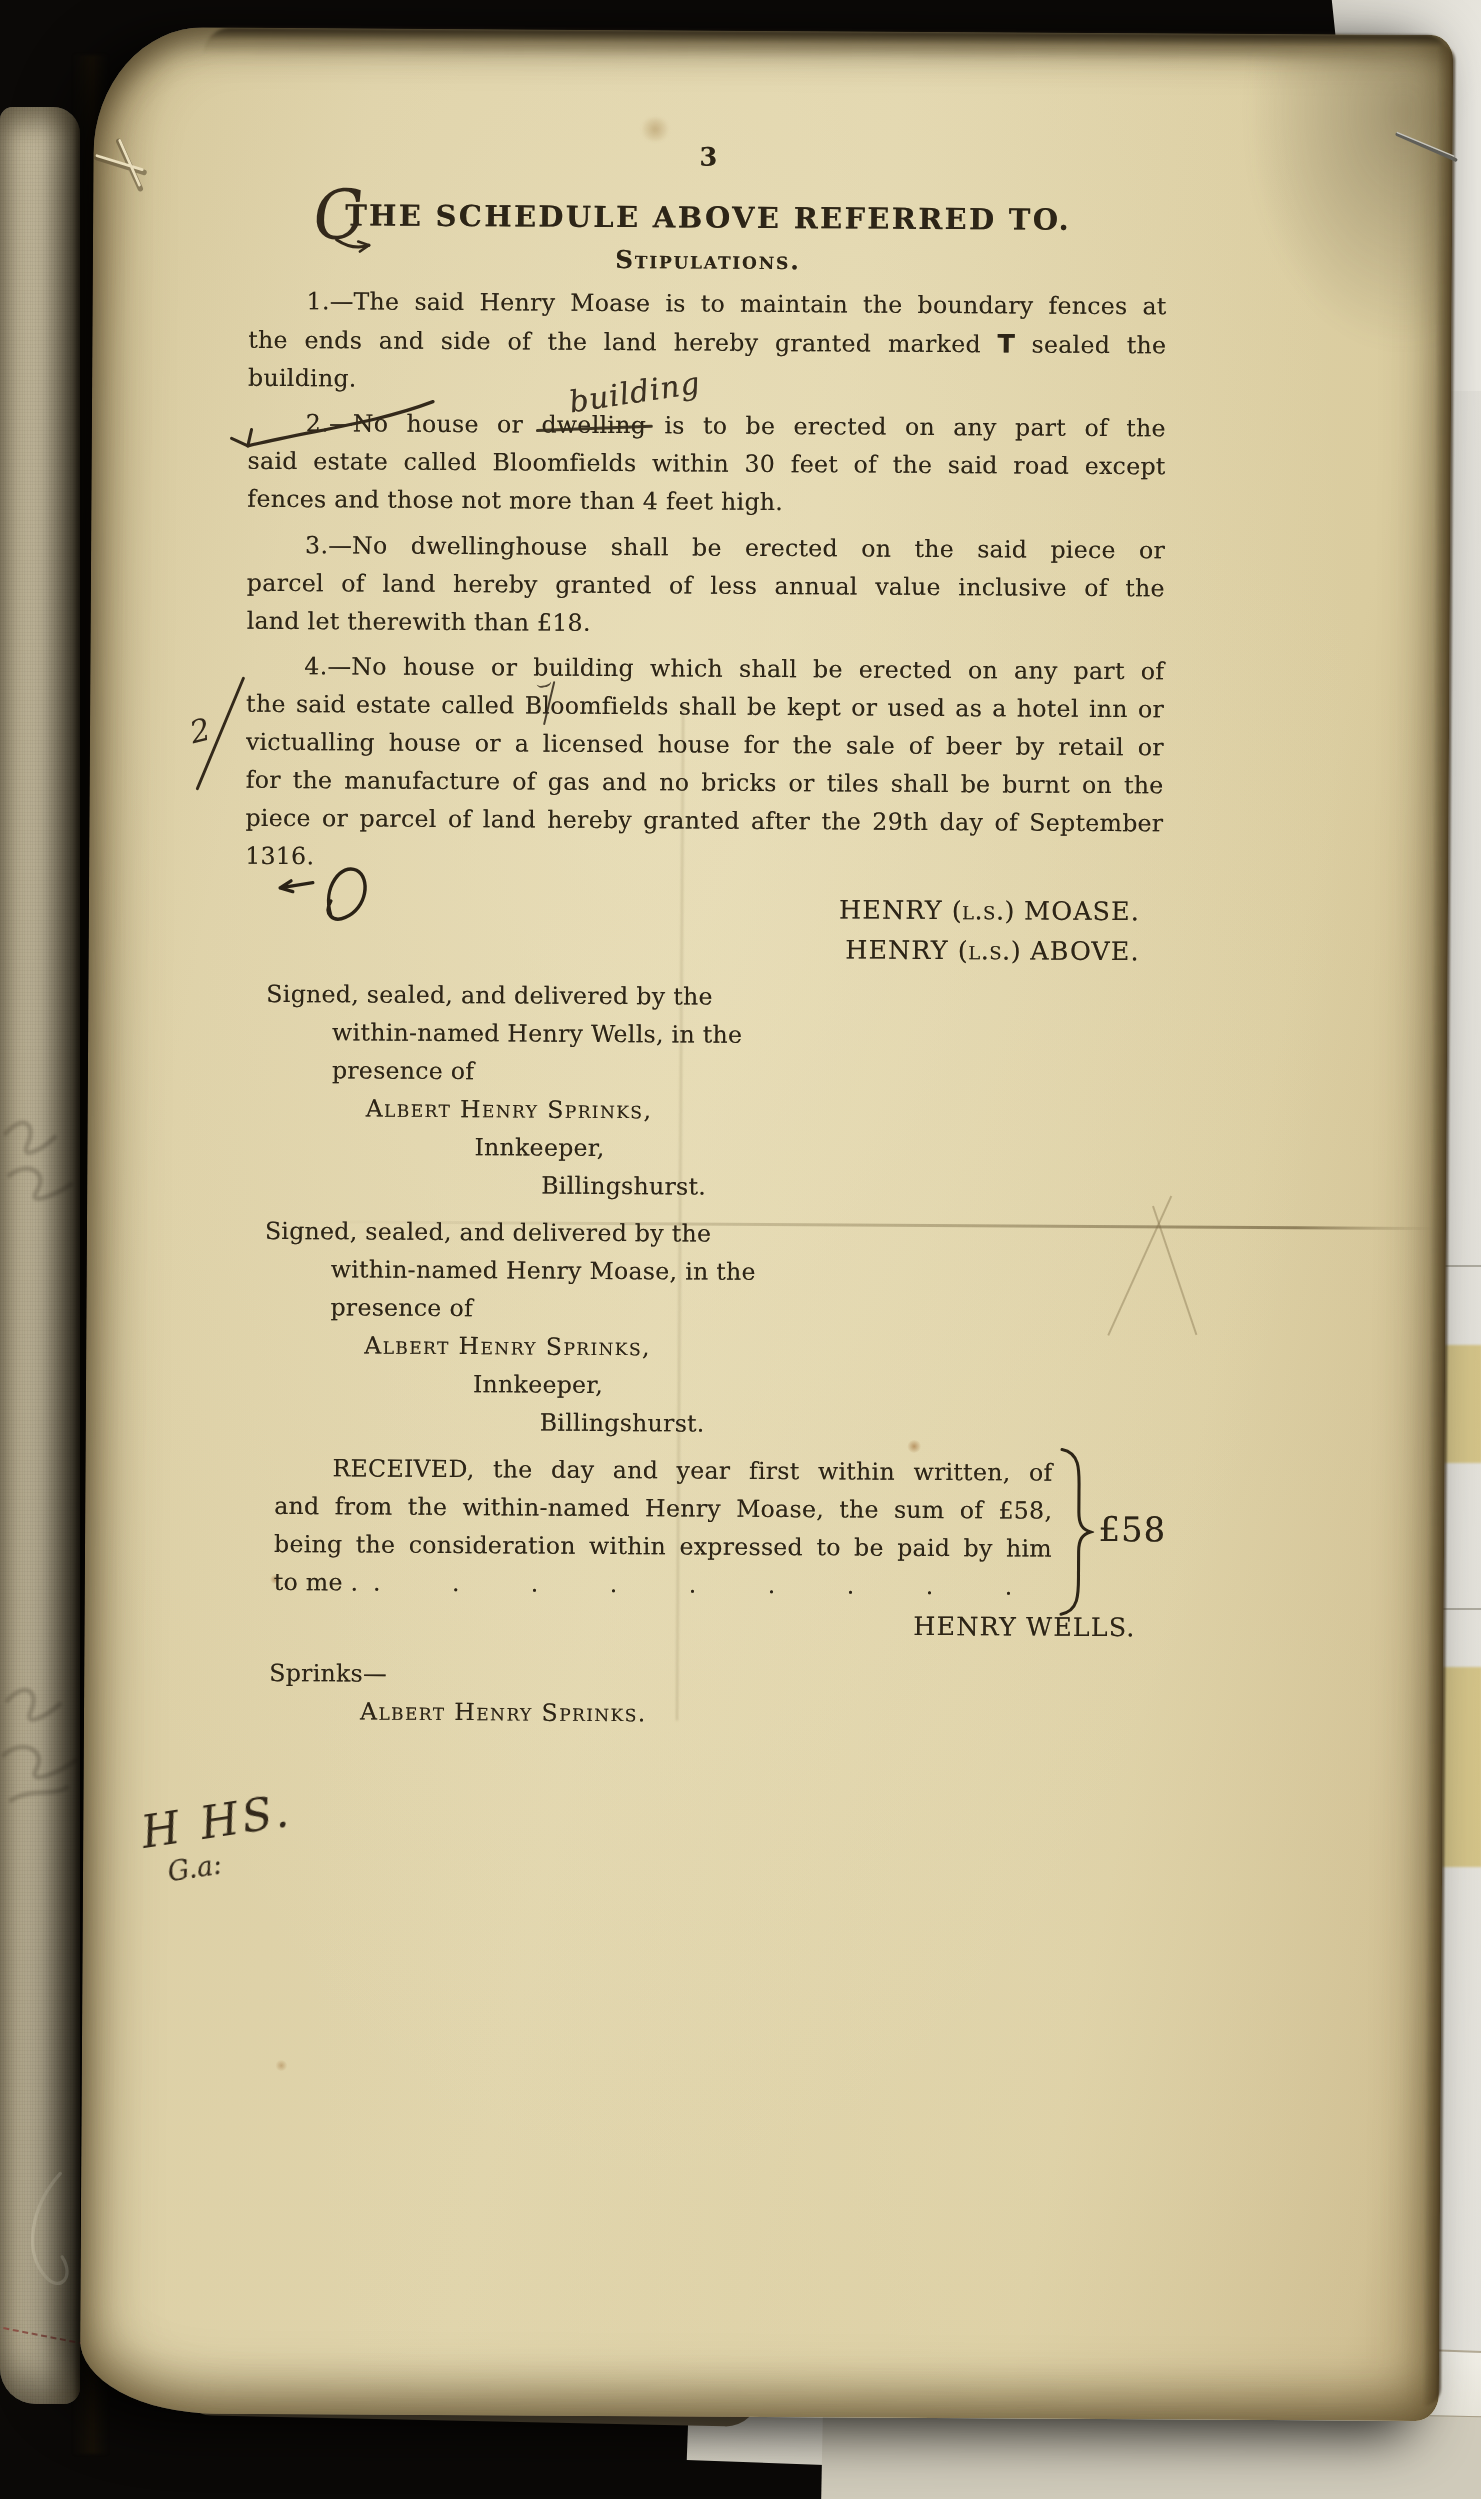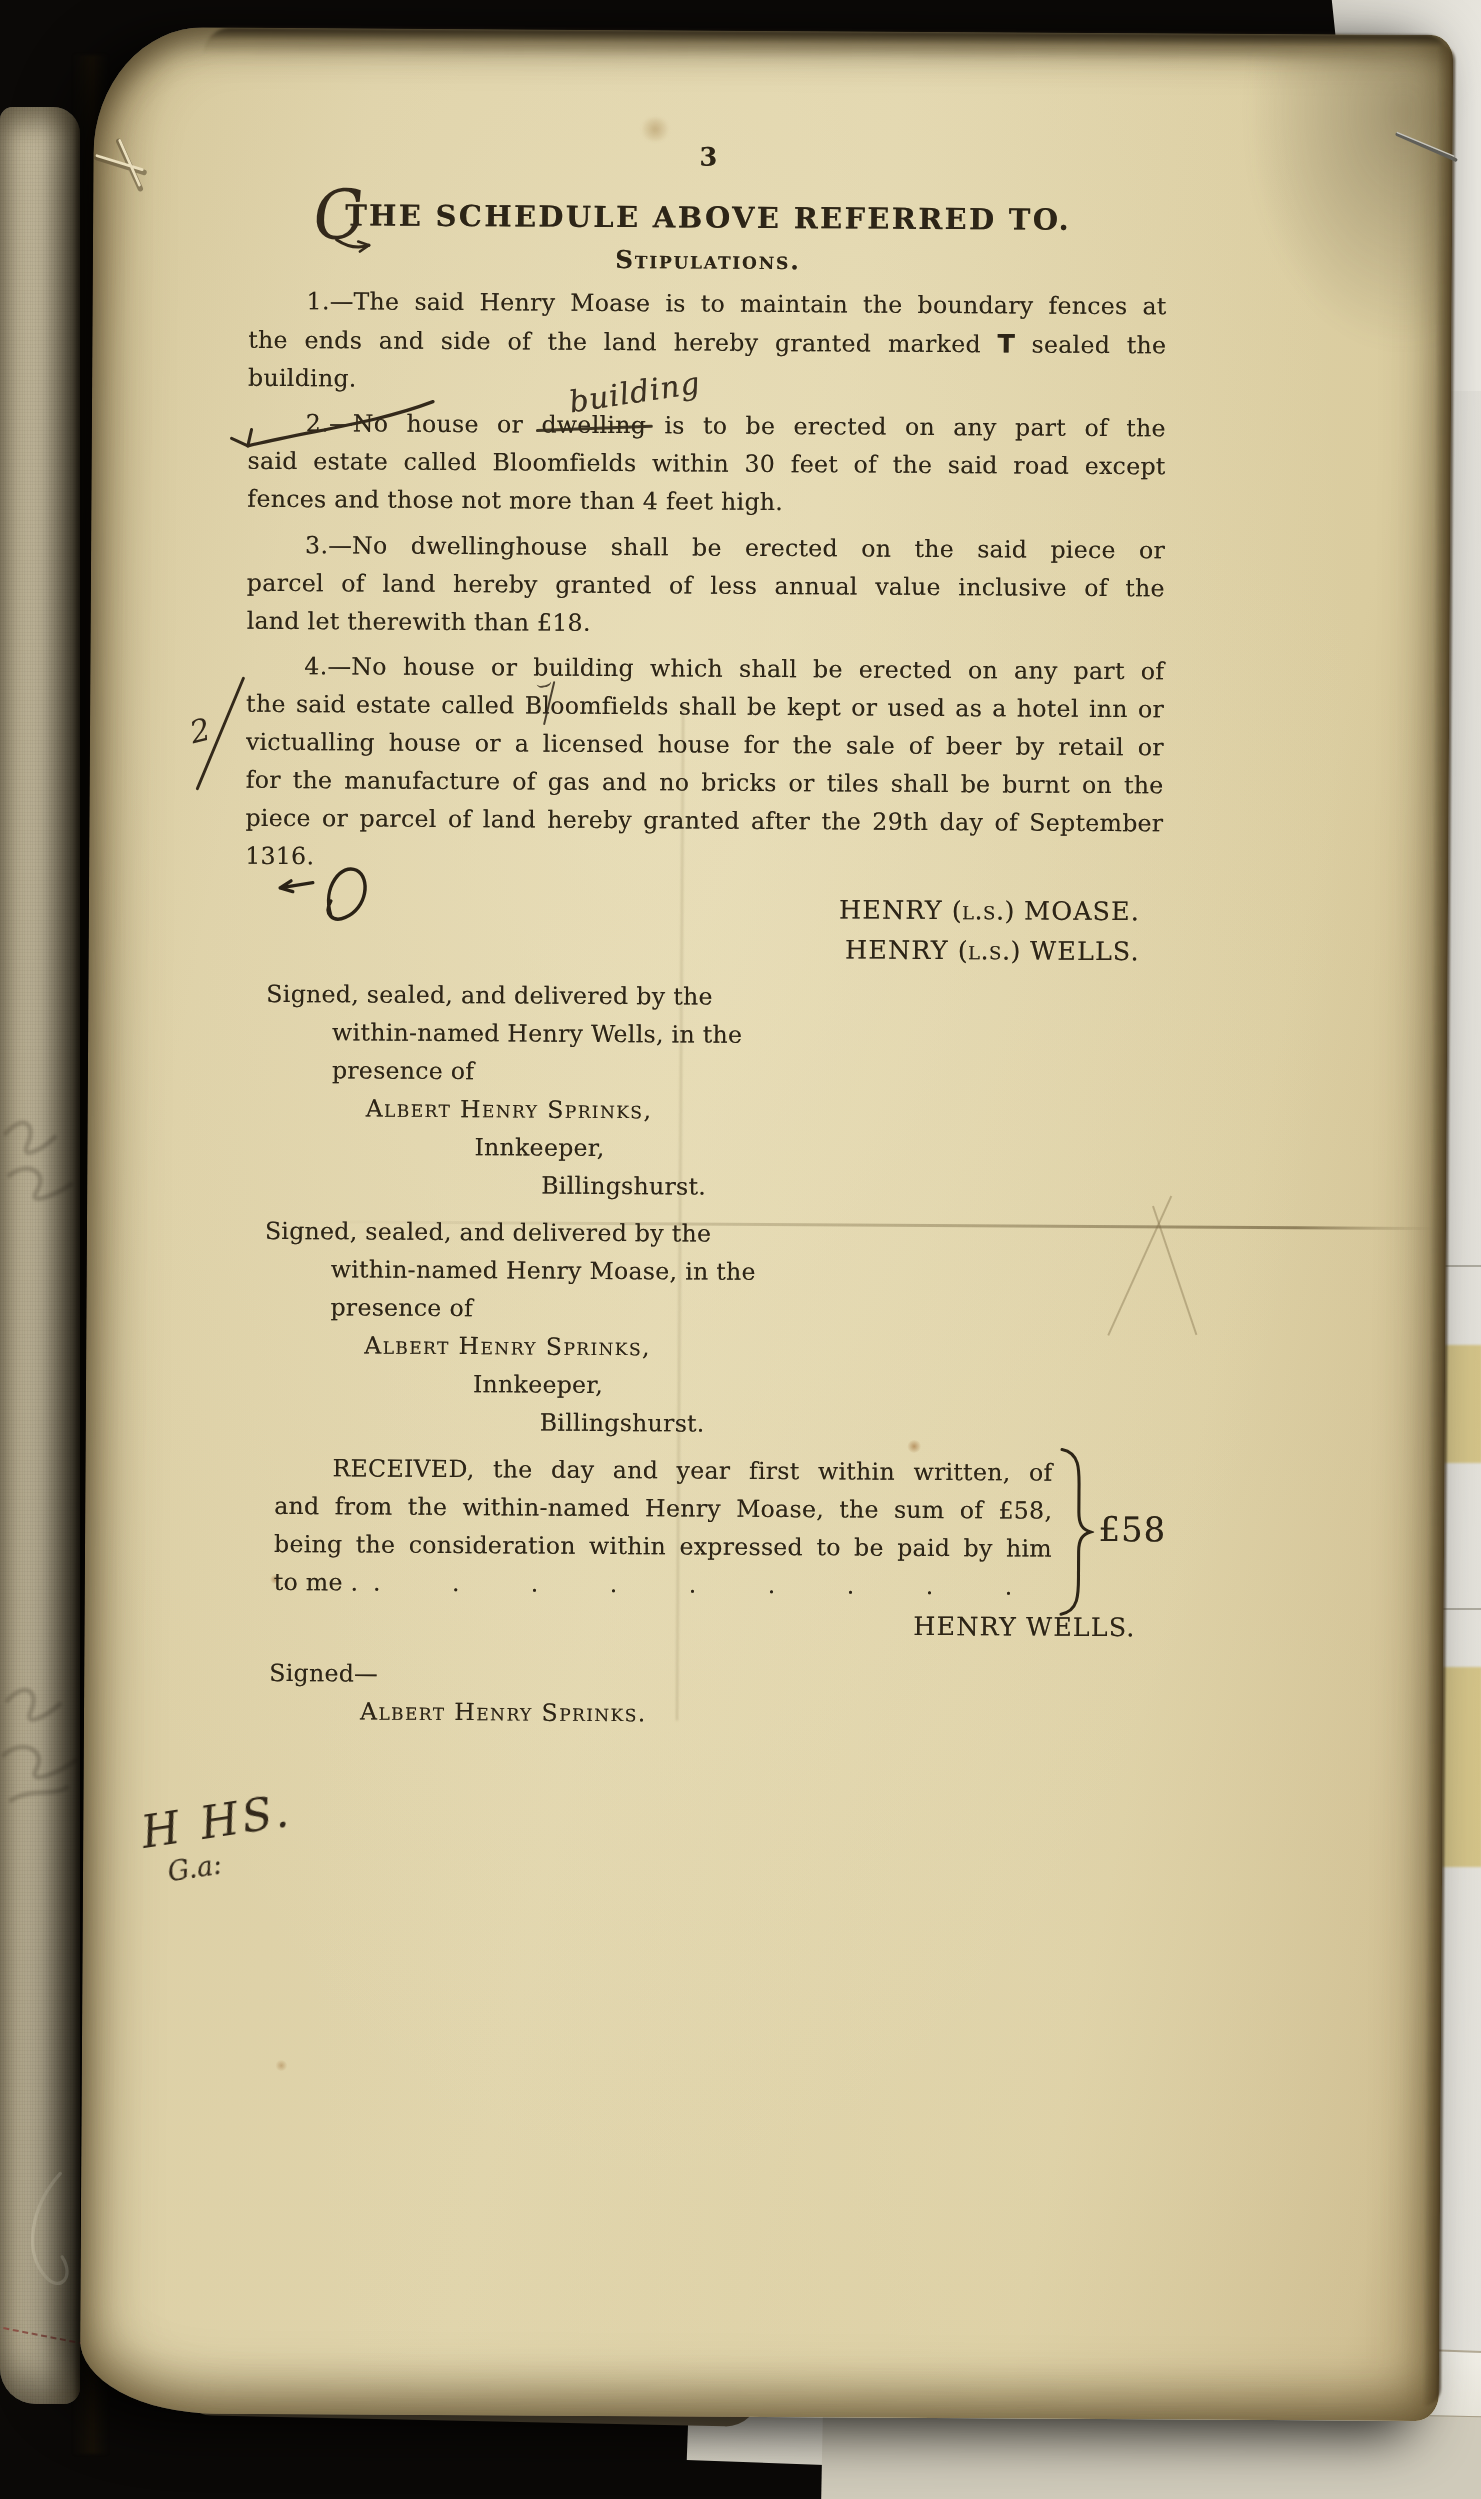--- a/index.html
+++ b/index.html
@@ -267,21 +267,21 @@
         <div class="jline indent"><span>4.—No house or building which shall be erected on any part of</span></div>
         <div class="jline"><span>the said estate called </span><span class="blword"><span>Bloomfields</span></span><span> shall be kept or used as a hotel inn or</span></div>
         <div class="jline"><span>victualling house or a licensed house for the sale of beer by retail or</span></div>
         <div class="jline"><span>for the manufacture of gas and no bricks or tiles shall be burnt on the</span></div>
         <div class="jline"><span>piece or parcel of land hereby granted after the 29th day of September</span></div>
         <div><span>1316.</span></div>
       </div>
 
       <div class="sigblock">
         <div class="sig"><span>HENRY </span><span class="seal">(l.s.)</span><span> MOASE.</span></div>
-        <div class="sig"><span>HENRY </span><span class="seal">(l.s.)</span><span> WELLS.</span></div>
+        <div class="sig"><span>HENRY </span><span class="seal">(l.s.)</span><span> ABOVE.</span></div>
       </div>
 
       <div class="attest">
         <div class="att-l1"><span>Signed, sealed, and delivered by the</span></div>
         <div class="att-l2"><span>within-named Henry Wells, in the</span></div>
         <div class="att-l3"><span>presence of</span></div>
         <div class="att-l4 smallcaps"><span>Albert Henry Sprinks,</span></div>
         <div class="att-l5"><span>Innkeeper,</span></div>
         <div class="att-l6"><span>Billingshurst.</span></div>
       </div>
@@ -304,21 +304,21 @@
             <span class="dots">. . . . . . . . .</span>
           </div>
         <svg class="brace-svg" width="38" height="174" viewBox="0 0 42 192">
           <path d="M6,5 C 27,9 25,30 25,52 L25,74 C25,88 29,93 38,96 C29,99 25,104 25,118 L25,140 C25,162 27,183 6,187" stroke="#2d2517" stroke-width="3.4" fill="none" stroke-linecap="round"></path>
         </svg>
         <div class="amount">£58</div>
       </div>
       <div class="receipt-sig">HENRY WELLS.</div>
 
       <div class="witness">
-        <div><span>Signed—</span></div>
+        <div><span>Sprinks—</span></div>
         <div class="witness-name"><span>Albert Henry Sprinks.</span></div>
       </div>
     </div>
 
     <div class="mark mark-c">
       <span class="glyph hand">C</span>
       <svg width="45" height="23.6" viewBox="0 0 50 26" style="margin:-16.4px 0 0 20px;">
         <path d="M4,8 C 16,16 28,18 40,14" stroke="#33291b" stroke-width="3.4" fill="none" stroke-linecap="round"></path>
         <path d="M40,14 L28,10 M40,14 L30,21" stroke="#33291b" stroke-width="3" fill="none" stroke-linecap="round"></path>
       </svg>

